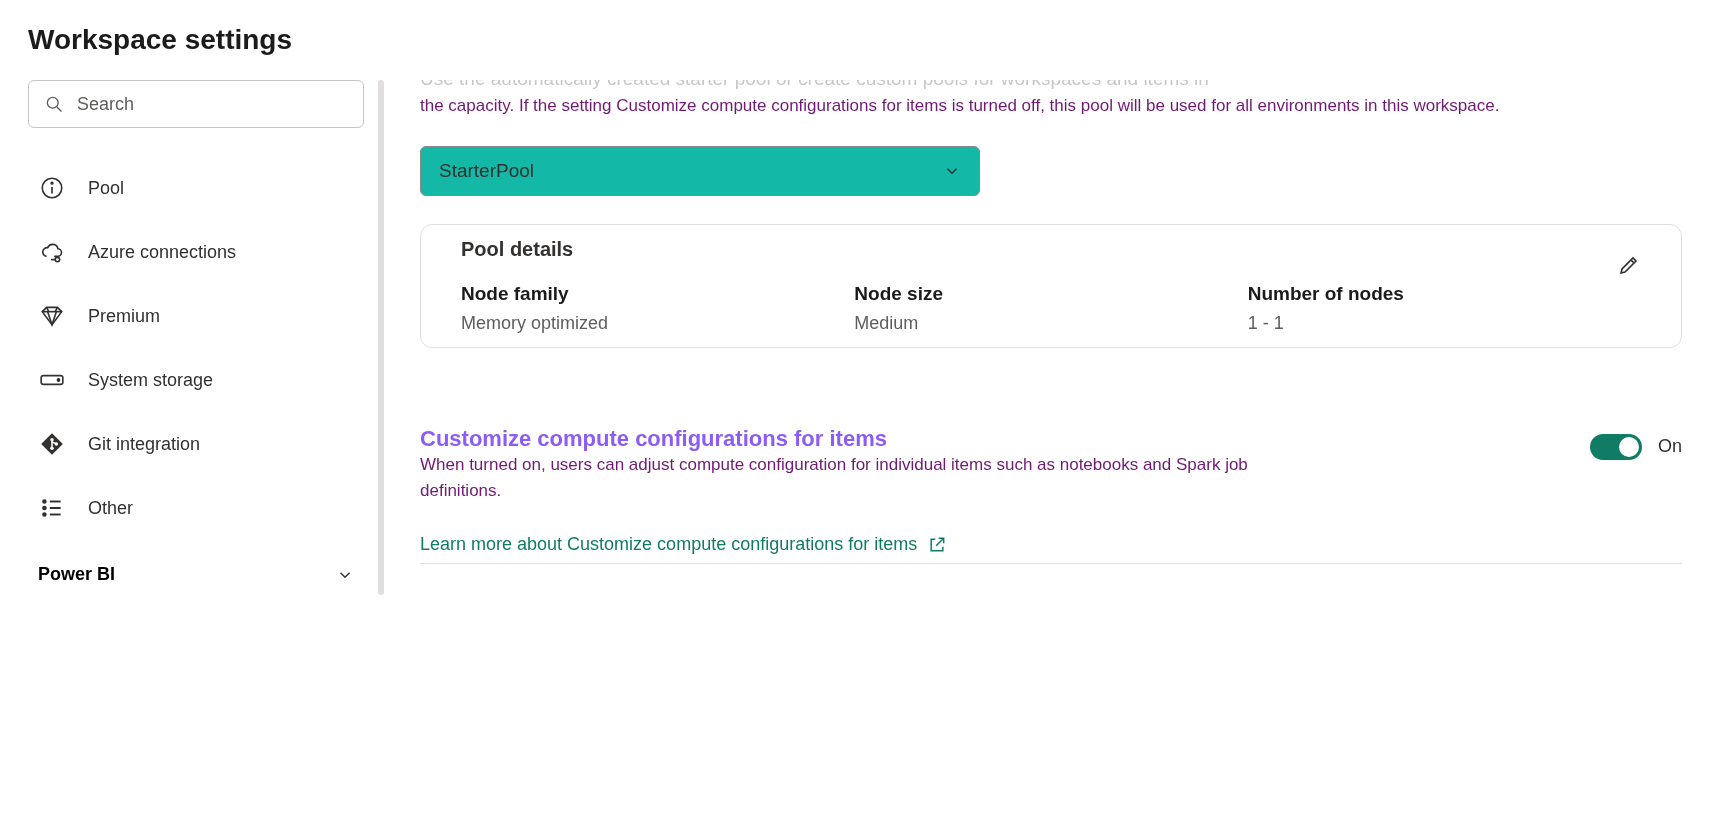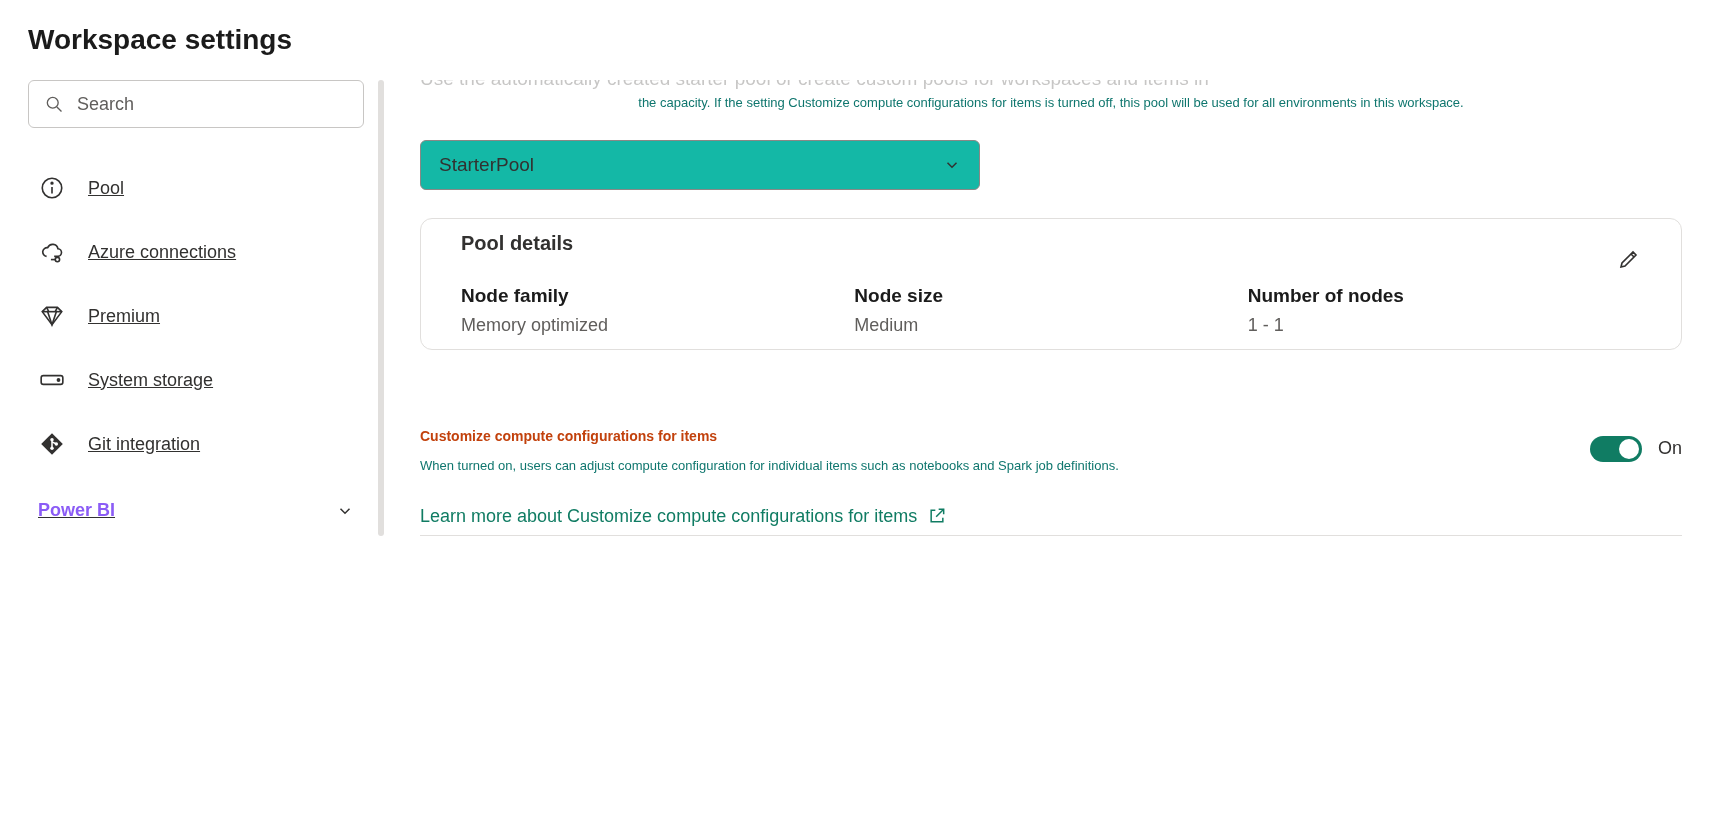--- a/index.html
+++ b/index.html
@@ -23,21 +23,20 @@
       color: #1b1b1b;
     }
     .layout {
       display: flex;
       gap: 0;
     }
     .sidebar {
       width: 350px;
       flex-shrink: 0;
       padding-right: 14px;
-      text-decoration: underline;
     }
     .search-wrap {
       position: relative;
       margin-bottom: 28px;
     }
     .search-wrap svg {
       position: absolute;
       left: 16px;
       top: 50%;
       transform: translateY(-50%);
@@ -83,21 +82,21 @@
       width: 26px;
       height: 26px;
     }
     .group-header {
       display: flex;
       align-items: center;
       justify-content: space-between;
       padding: 24px 10px 10px 10px;
       font-size: 18px;
       font-weight: 600;
-      color: #8b5cf6;
+      color: #000000;
       cursor: pointer;
     }
     .group-header .chevron {
       width: 18px;
       height: 18px;
       color: #323130;
     }
     .divider {
       width: 6px;
       background: transparent;
@@ -118,24 +117,23 @@
       padding-left: 36px;
       overflow: hidden;
     }
     .cutoff-text {
       font-size: 19px;
       color: #605e5c;
       line-height: 1.55;
       margin-top: 4px;
     }
     .desc {
-      font-size: 13px;
-      color: #0f766e;
+      font-size: 17px;
+      color: #701a75;
       line-height: 1.55;
-      text-align: center;
     }
     .select {
       margin-top: 26px;
       width: 560px;
       height: 50px;
       border: 1px solid #8a8886;
       border-radius: 6px;
       display: flex;
       align-items: center;
       justify-content: space-between;
@@ -174,21 +172,20 @@
       color: #323130;
       cursor: pointer;
     }
     .edit-btn svg { width: 24px; height: 24px; }
     .grid3 {
       display: flex;
       gap: 0;
     }
     .col {
       flex: 1;
-      margin-top: 8px;
     }
     .col .lbl {
       font-size: 19px;
       font-weight: 600;
       color: #1b1b1b;
       margin-bottom: 8px;
     }
     .col .val {
       font-size: 18px;
       color: #605e5c;
@@ -198,24 +195,23 @@
       border-bottom: 1px solid #e1dfdd;
       padding-bottom: 8px;
     }
     .section2 .row {
       display: flex;
       align-items: flex-start;
       justify-content: space-between;
       gap: 40px;
     }
     .section2 h3 {
-      font-size: 14px;
+      font-size: 22px;
       font-weight: 600;
-      color: #c2410c;
-      margin-bottom: 12px;
+      color: #8b5cf6;
     }
     .section2 .desc {
       max-width: 850px;
     }
     .toggle-wrap {
       display: flex;
       align-items: center;
       gap: 16px;
       margin-top: 8px;
     }
@@ -315,20 +311,33 @@
             <svg viewBox="0 0 24 24" fill="currentColor">
                 <path d="M12 2 L22 12 L12 22 L2 12 Z" fill="currentColor"></path>
                 <circle cx="12" cy="8" r="1.6" fill="#fff"></circle>
                 <circle cx="12" cy="16" r="1.6" fill="#fff"></circle>
                 <circle cx="16" cy="12" r="1.6" fill="#fff"></circle>
                 <line x1="12" y1="8" x2="12" y2="16" stroke="#fff" stroke-width="1.4"></line>
                 <line x1="12" y1="10" x2="16" y2="12" stroke="#fff" stroke-width="1.4"></line>
               </svg>
           </span>
           <span>Git integration</span>
+        </li>
+        <li class="nav-item">
+          <span class="icon-slot">
+            <svg viewBox="0 0 24 24" fill="none" stroke="currentColor" stroke-width="1.8">
+                <circle cx="5" cy="6" r="1.2" fill="currentColor"></circle>
+                <circle cx="5" cy="12" r="1.2" fill="currentColor"></circle>
+                <circle cx="5" cy="18" r="1.2" fill="currentColor"></circle>
+                <line x1="10" y1="6" x2="20" y2="6"></line>
+                <line x1="10" y1="12" x2="20" y2="12"></line>
+                <line x1="10" y1="18" x2="20" y2="18"></line>
+              </svg>
+          </span>
+          <span>Other</span>
         </li>
       </ul>
 
       <div class="group-header">
         <span>Power BI</span>
         <svg class="chevron" viewBox="0 0 24 24" fill="none" stroke="currentColor" stroke-width="2">
             <polyline points="6 9 12 15 18 9"></polyline>
           </svg>
       </div>
     </aside>

